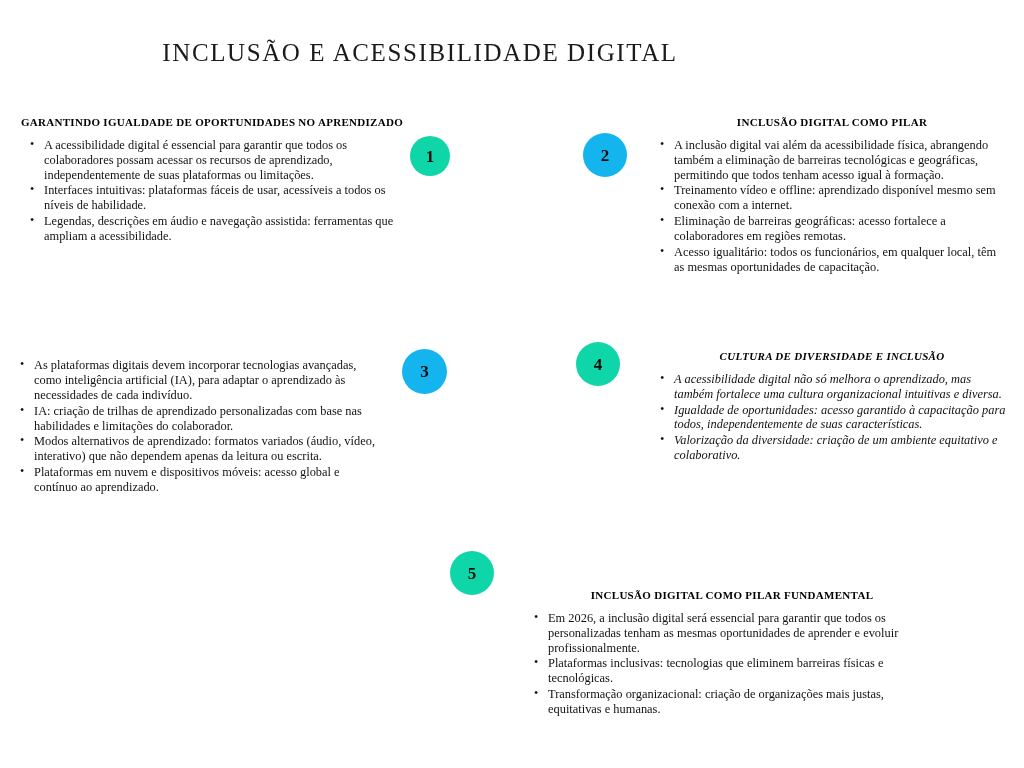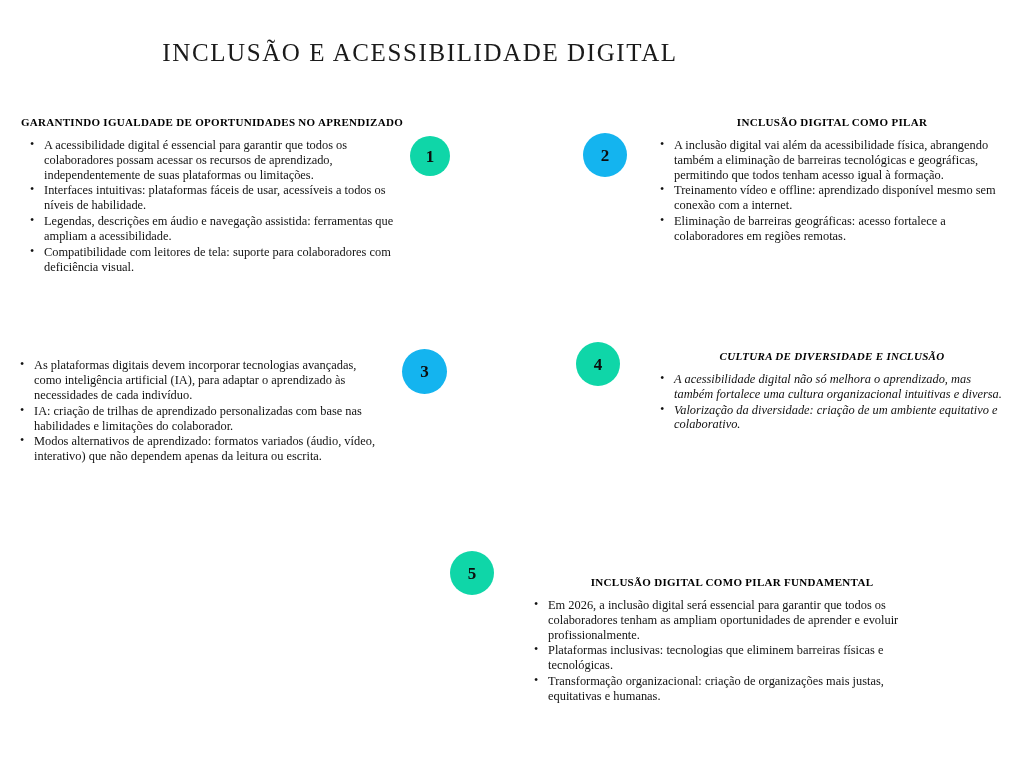--- a/index.html
+++ b/index.html
@@ -86,77 +86,79 @@
     color: #0d0d0d;
     line-height: 1;
     user-select: none;
   }
 
   
   #sec1 { left: 18px;  top: 116px; width: 388px; }
   #sec2 { left: 648px; top: 116px; width: 368px; }
   #sec3 { left: 8px;   top: 350px; width: 380px; }
   #sec4 { left: 648px; top: 350px; width: 368px; font-style: italic; }
-  #sec5 { left: 522px; top: 576px; width: 420px; }
+  #sec5 { left: 522px; top: 589px; width: 420px; }
 
   #c1 { left: 410px; top: 136px; width: 40px; height: 40px; }
   #c2 { left: 583px; top: 133px; width: 44px; height: 44px; }
   #c3 { left: 402px; top: 349px; width: 45px; height: 45px; }
   #c4 { left: 576px; top: 342px; width: 44px; height: 44px; }
   #c5 { left: 450px; top: 551px; width: 44px; height: 44px; }
 </style>
 </head>
 <body style="background: rgb(255, 255, 255);">
 
 <div id="slide">
 
   <h1 class="slide-title">INCLUSÃO E ACESSIBILIDADE DIGITAL</h1>
 
   <div class="section" id="sec1">
     <div class="section-heading h-center">GARANTINDO IGUALDADE DE OPORTUNIDADES NO APRENDIZADO</div>
     <ul class="bullets">
       <li>A acessibilidade digital é essencial para garantir que todos os colaboradores possam acessar os recursos de aprendizado, independentemente de suas plataformas ou limitações.</li>
       <li>Interfaces intuitivas: plataformas fáceis de usar, acessíveis a todos os níveis de habilidade.</li>
       <li>Legendas, descrições em áudio e navegação assistida: ferramentas que ampliam a acessibilidade.</li>
-      <li>Compatibilidade com leitores de tela: suporte para colaboradores com deficiência visual.</li>
     </ul>
   </div>
   <div class="num-circle" id="c1" style="background: rgb(15, 214, 168);">1</div>
 
   <div class="section" id="sec2">
     <div class="section-heading h-center">INCLUSÃO DIGITAL COMO PILAR</div>
     <ul class="bullets">
       <li>A inclusão digital vai além da acessibilidade física, abrangendo também a eliminação de barreiras tecnológicas e geográficas, permitindo que todos tenham acesso igual à formação.</li>
       <li>Treinamento vídeo e offline: aprendizado disponível mesmo sem conexão com a internet.</li>
       <li>Eliminação de barreiras geográficas: acesso fortalece a colaboradores em regiões remotas.</li>
+      <li>Acesso igualitário: todos os funcionários, em qualquer local, têm as mesmas oportunidades de capacitação.</li>
     </ul>
   </div>
   <div class="num-circle" id="c2" style="background: rgb(20, 180, 239);">2</div>
 
   <div class="section" id="sec3">
     <ul class="bullets">
       <li>As plataformas digitais devem incorporar tecnologias avançadas, como inteligência artificial (IA), para adaptar o aprendizado às necessidades de cada indivíduo.</li>
       <li>IA: criação de trilhas de aprendizado personalizadas com base nas habilidades e limitações do colaborador.</li>
       <li>Modos alternativos de aprendizado: formatos variados (áudio, vídeo, interativo) que não dependem apenas da leitura ou escrita.</li>
+      <li>Plataformas em nuvem e dispositivos móveis: acesso global e contínuo ao aprendizado.</li>
     </ul>
   </div>
   <div class="num-circle" id="c3" style="background: rgb(20, 180, 239);">3</div>
 
   <div class="section" id="sec4">
     <div class="section-heading h-center">CULTURA DE DIVERSIDADE E INCLUSÃO</div>
     <ul class="bullets">
       <li>A acessibilidade digital não só melhora o aprendizado, mas também fortalece uma cultura organizacional intuitivas e diversa.</li>
+      <li>Igualdade de oportunidades: acesso garantido à capacitação para todos, independentemente de suas características.</li>
       <li>Valorização da diversidade: criação de um ambiente equitativo e colaborativo.</li>
     </ul>
   </div>
   <div class="num-circle" id="c4" style="background: rgb(15, 214, 168);">4</div>
 
   <div class="section" id="sec5">
     <div class="section-heading h-center">INCLUSÃO DIGITAL COMO PILAR FUNDAMENTAL</div>
     <ul class="bullets">
-      <li>Em 2026, a inclusão digital será essencial para garantir que todos os colaboradores tenham as ampliam oportunidades de aprender e evoluir profissionalmente.</li>
+      <li>Em 2026, a inclusão digital será essencial para garantir que todos os personalizadas tenham as mesmas oportunidades de aprender e evoluir profissionalmente.</li>
       <li>Plataformas inclusivas: tecnologias que eliminem barreiras físicas e tecnológicas.</li>
       <li>Transformação organizacional: criação de organizações mais justas, equitativas e humanas.</li>
     </ul>
   </div>
   <div class="num-circle" id="c5" style="background: rgb(15, 214, 168);">5</div>
 
 </div>
 
 </body></html>

